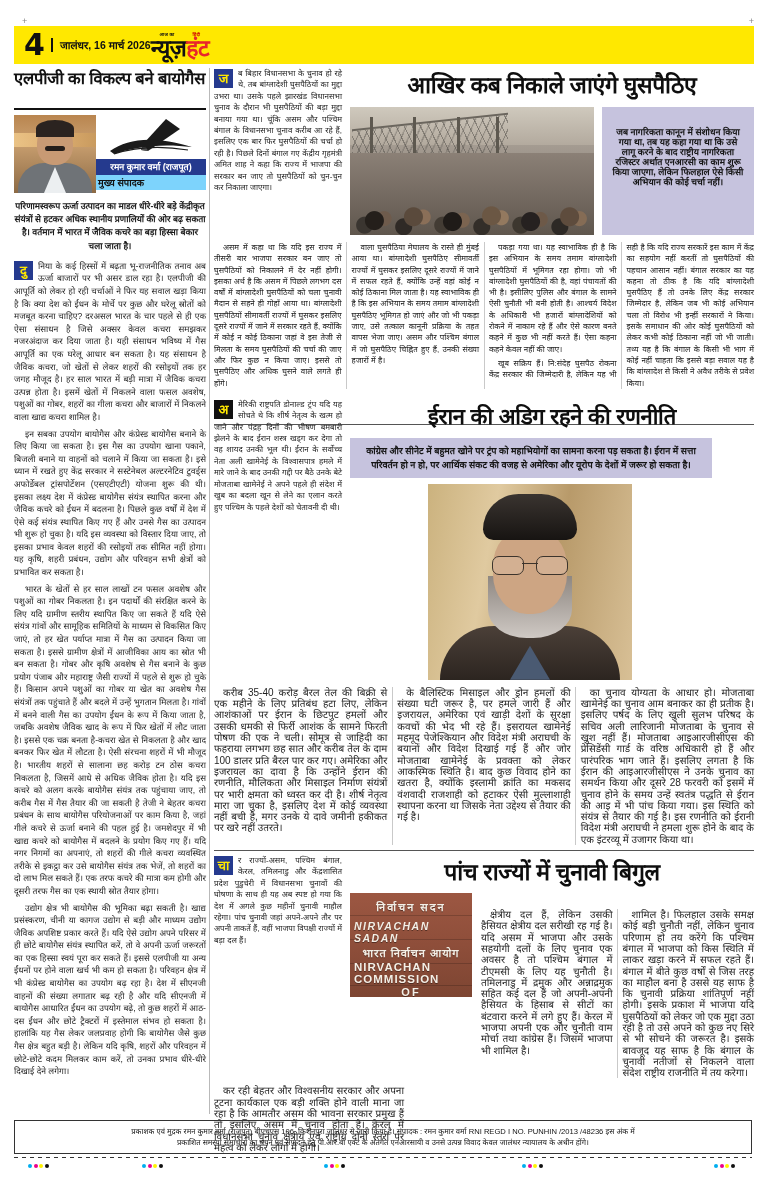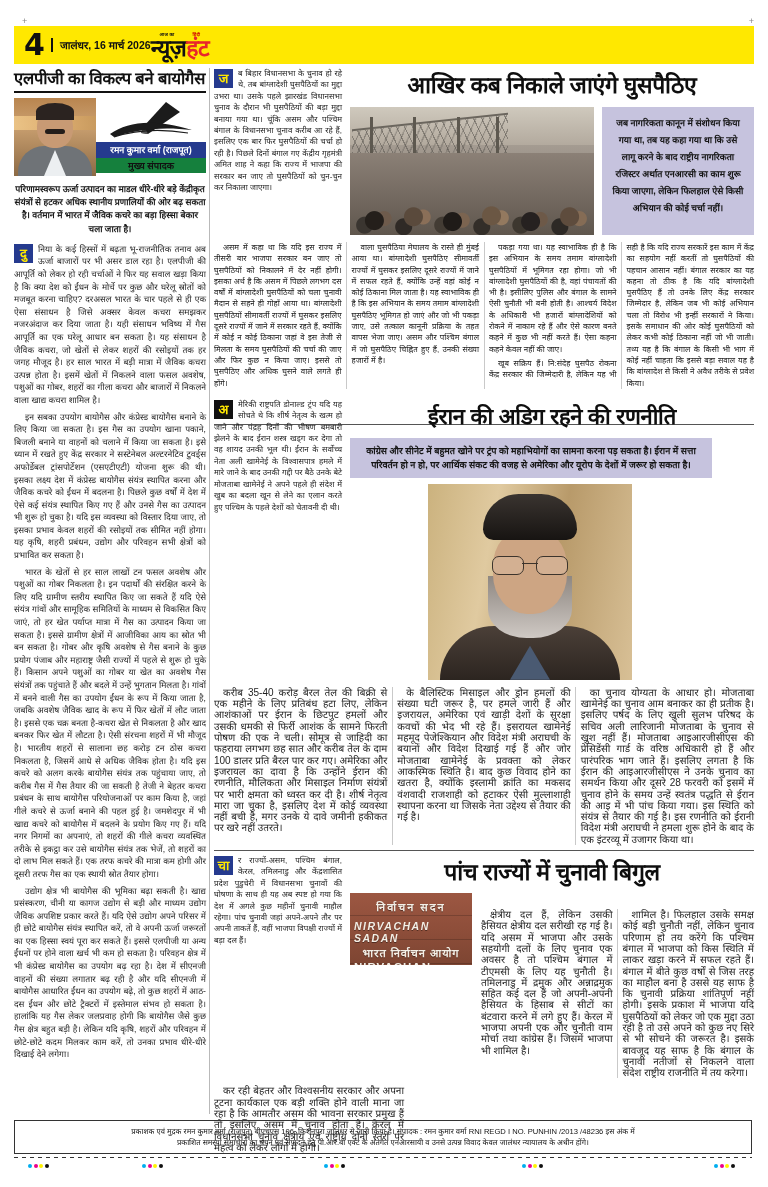--- a/index.html
+++ b/index.html
@@ -47,21 +47,21 @@
   .frame{position:absolute;left:14px;top:68px;width:740px;height:1050px;}
 
   
   .vrule{position:absolute;width:1px;background:#b9b9b9;}
   .hrule{position:absolute;height:1px;background:#555;}
 
   
   .left-col{position:absolute;left:0;top:0;width:192px;}
   .ed-headline{
     font-size:16.5px;font-weight:bold;line-height:20px;color:#111;
-    letter-spacing:-.2px;padding-bottom:3px;border-bottom:2px solid #111;
+    letter-spacing:-.2px;padding-bottom:20px;border-bottom:2px solid #111;
   }
   .ed-media{display:flex;margin-top:5px;gap:0;align-items:flex-start;}
   .ed-photo{
     width:82px;height:78px;flex:0 0 82px;overflow:hidden;position:relative;
     background:linear-gradient(180deg,#b9854f 0%,#caa070 35%,#8c6a45 100%);
   }
   .ed-photo .bg-strip{position:absolute;left:0;right:0;top:18px;height:14px;
     background:linear-gradient(90deg,#f0c98a,#e2b272,#c99a5c);opacity:.85;}
   .ed-photo .head{position:absolute;left:50%;top:8px;transform:translateX(-50%);
     width:36px;height:42px;border-radius:48% 48% 44% 44%;background:#c89a74;}
@@ -73,22 +73,22 @@
     width:74px;height:30px;border-radius:26px 26px 0 0;background:#6f7377;}
   .ed-photo .shirt{position:absolute;left:50%;bottom:0;transform:translateX(-50%);
     width:22px;height:26px;background:#eceff1;clip-path:polygon(50% 0,100% 100%,0 100%);}
   .ed-right{flex:1;display:flex;flex-direction:column;}
   .pen-wrap{height:44px;display:flex;align-items:center;justify-content:center;}
   .name-bar{
     background:#253a8e;color:#fff;font-size:9px;font-weight:bold;
     text-align:center;padding:2.5px 2px;line-height:11px;
   }
   .role-bar{
-    background:#15803d;color:#111;font-size:9.5px;font-weight:bold;
-    text-align:center;padding:2px;line-height:11px;
+    background:#7dd3fc;color:#111;font-size:9.5px;font-weight:bold;
+    padding:2px;line-height:11px;
   }
   .ed-intro{
     margin-top:7px;font-size:8.8px;line-height:13.2px;text-align:center;
     font-weight:bold;color:#1a1a1a;
   }
   .ed-body{margin-top:7px;font-size:8.6px;line-height:12.6px;text-align:justify;color:#1e1e1e;}
   .ed-body p{margin:0 0 4px 0;text-indent:11px;}
   .ed-body p.first{text-indent:0;}
 
   
@@ -115,22 +115,22 @@
   }
   .head-title-wrap{flex:1;padding-top:4px;}
 
   .cols4{column-count:4;column-gap:10px;column-rule:1px solid #c9c9c9;
          font-size:7.9px;line-height:11.3px;text-align:justify;color:#1e1e1e;}
   .cols3{column-count:3;column-gap:10px;column-rule:1px solid #c9c9c9;
          font-size:10px;line-height:11.3px;text-align:justify;color:#1e1e1e;}
   .cols4 p,.cols3 p{margin:0 0 3px 0;text-indent:9px;}
 
   .callout{
-    background:#c6c3de;color:#151515;font-size:9px;line-height:17px;
-    font-weight:bold;text-align:center;padding:8px 9px;
+    background:#c6c3de;color:#151515;font-size:9px;line-height:10px;
+    font-weight:bold;text-align:center;padding:20px 9px;
   }
   .callout.wide{padding:6px 14px;font-size:9.2px;line-height:14px;}
 
   
   .photo-crowd{
     height:128px;position:relative;overflow:hidden;
     background:linear-gradient(180deg,#b9b2a6 0%,#9d948a 40%,#7e776e 100%);
   }
   .photo-crowd .sky{position:absolute;left:0;right:0;top:0;height:38px;
     background:linear-gradient(180deg,#cfc9bd,#b3aa9e);}
@@ -203,21 +203,21 @@
     width:180px;height:54px;border-radius:70px 70px 0 0;
     background:linear-gradient(180deg,#4b4038,#2c2520);
   }
   .photo-portrait .collar{
     position:absolute;left:50%;bottom:0;transform:translateX(-50%);
     width:40px;height:34px;background:#4a5a72;
     clip-path:polygon(50% 0,100% 100%,0 100%);
   }
 
   .photo-ec{
-    height:72px;position:relative;overflow:hidden;
+    height:104px;position:relative;overflow:hidden;
     background:linear-gradient(180deg,#9c5742 0%,#8e4e3a 50%,#7d4532 100%);
   }
   .photo-ec .brickline{position:absolute;left:0;right:0;height:1px;background:rgba(0,0,0,.18);}
   .photo-ec .plaque{
     position:absolute;left:4px;right:4px;top:6px;bottom:4px;
     display:flex;flex-direction:column;align-items:center;justify-content:flex-start;
     gap:1px;color:#f4efe6;font-weight:bold;text-shadow:0 1px 0 rgba(0,0,0,.4);
   }
   .photo-ec .l1{font-size:11px;letter-spacing:2px;}
   .photo-ec .bar{width:100%;height:2px;background:rgba(0,0,0,.22);margin:2px 0;}

